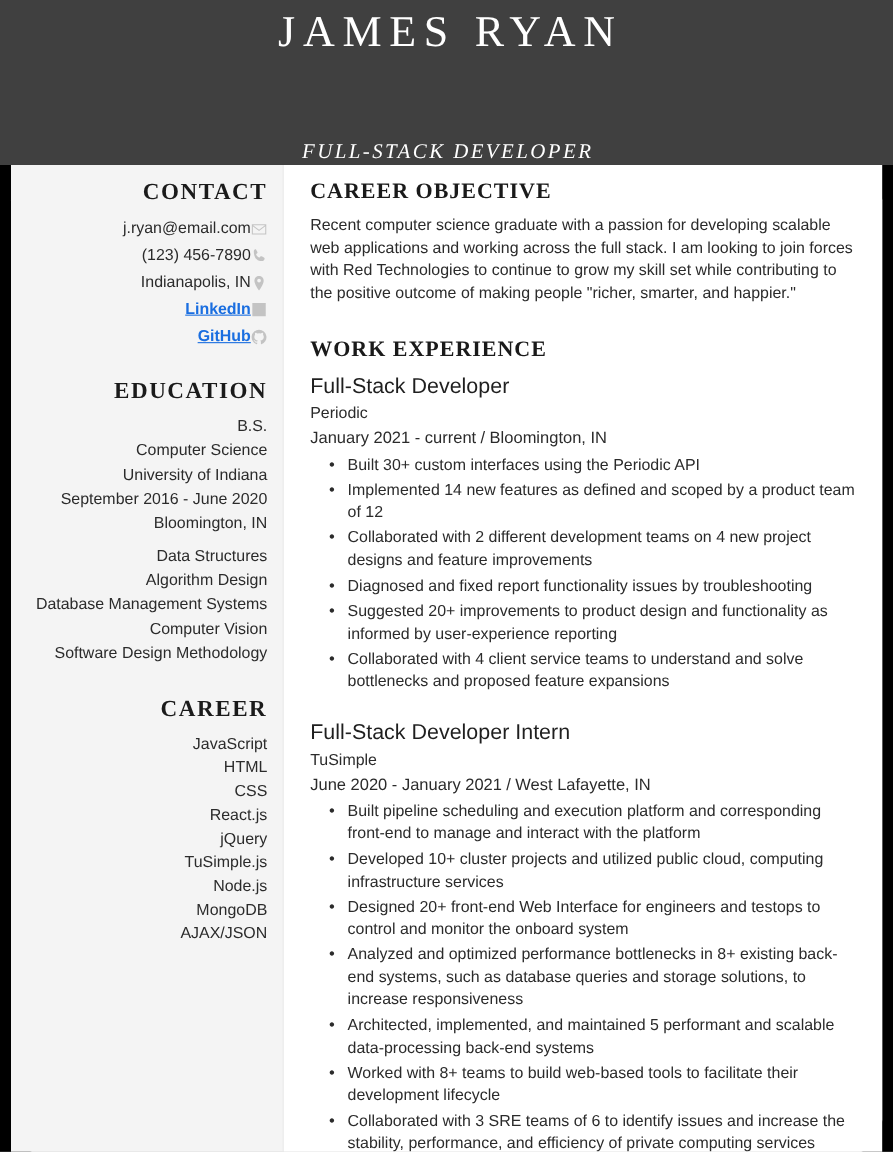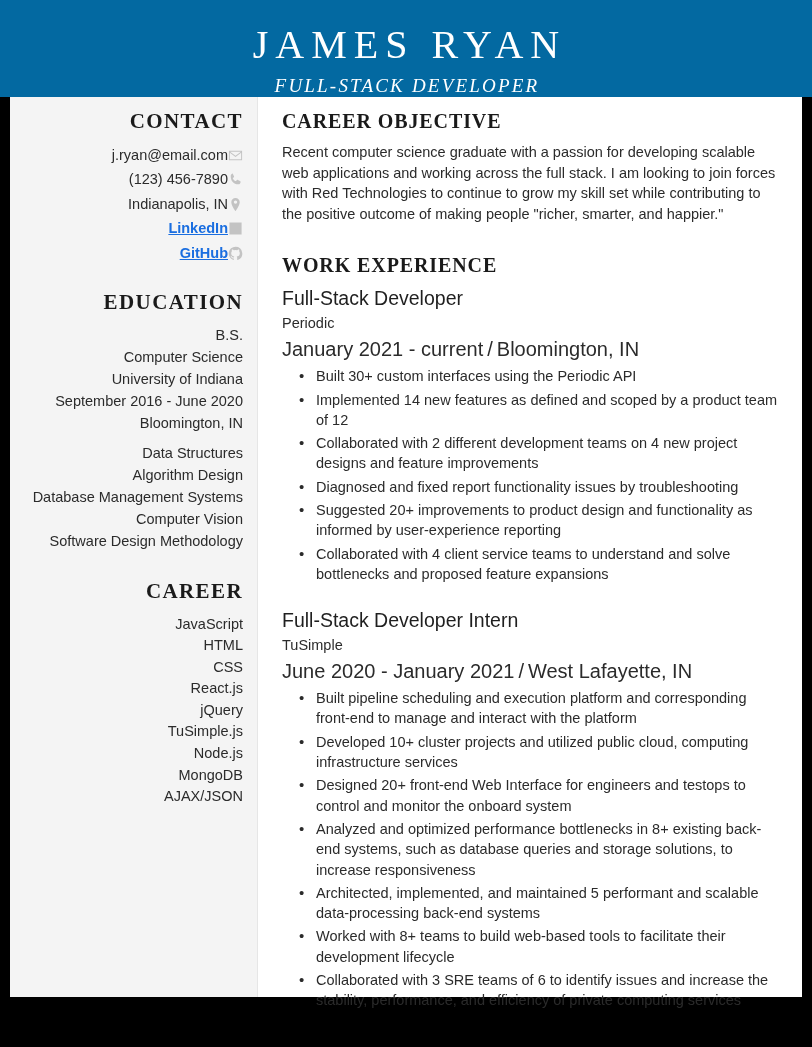--- a/index.html
+++ b/index.html
@@ -16,26 +16,26 @@
   .page {
     position: relative;
     width: 812px;
     height: 1047px;
     background: #000000;
     box-sizing: border-box;
   }
 
   
   .header {
-    height: 97px;
-    background: #0369a1;
+    height: 150px;
+    background: #404040;
     display: flex;
     flex-direction: column;
     align-items: center;
-    justify-content: flex-end;
+    justify-content: space-between;
     box-sizing: border-box;
     padding-top: 8px;
   }
   .header-name {
     font-family: "Liberation Serif", serif;
     color: #ffffff;
     font-size: 40px;
     letter-spacing: 7px;
     line-height: 1.05;
     font-weight: 400;
@@ -166,21 +166,21 @@
     line-height: 1.25;
     margin: 0 0 3px 0;
   }
   .job-company {
     font-size: 14.5px;
     color: #2b2b2b;
     line-height: 1.35;
     margin: 0 0 3px 0;
   }
   .job-meta {
-    font-size: 20px;
+    font-size: 15px;
     color: #2b2b2b;
     line-height: 1.35;
     margin: 0 0 3px 0;
   }
   .job-meta .sep {
     padding: 0 4px;
   }
   ul.bullets {
     margin: 2px 0 0 0;
     padding-left: 32px;

